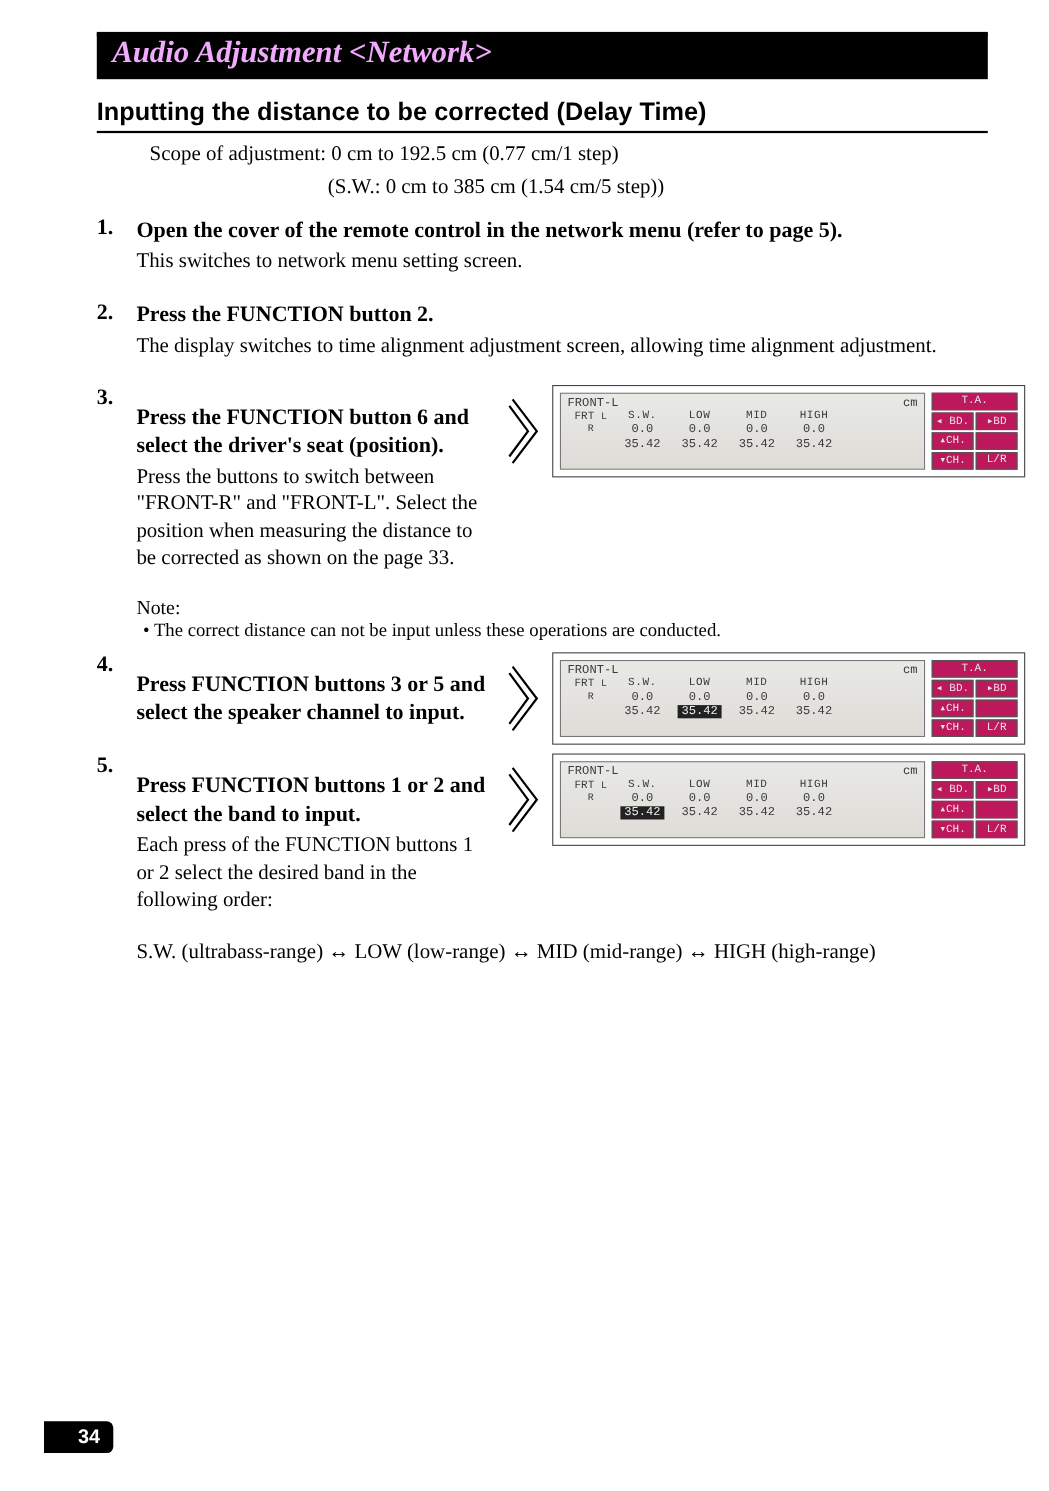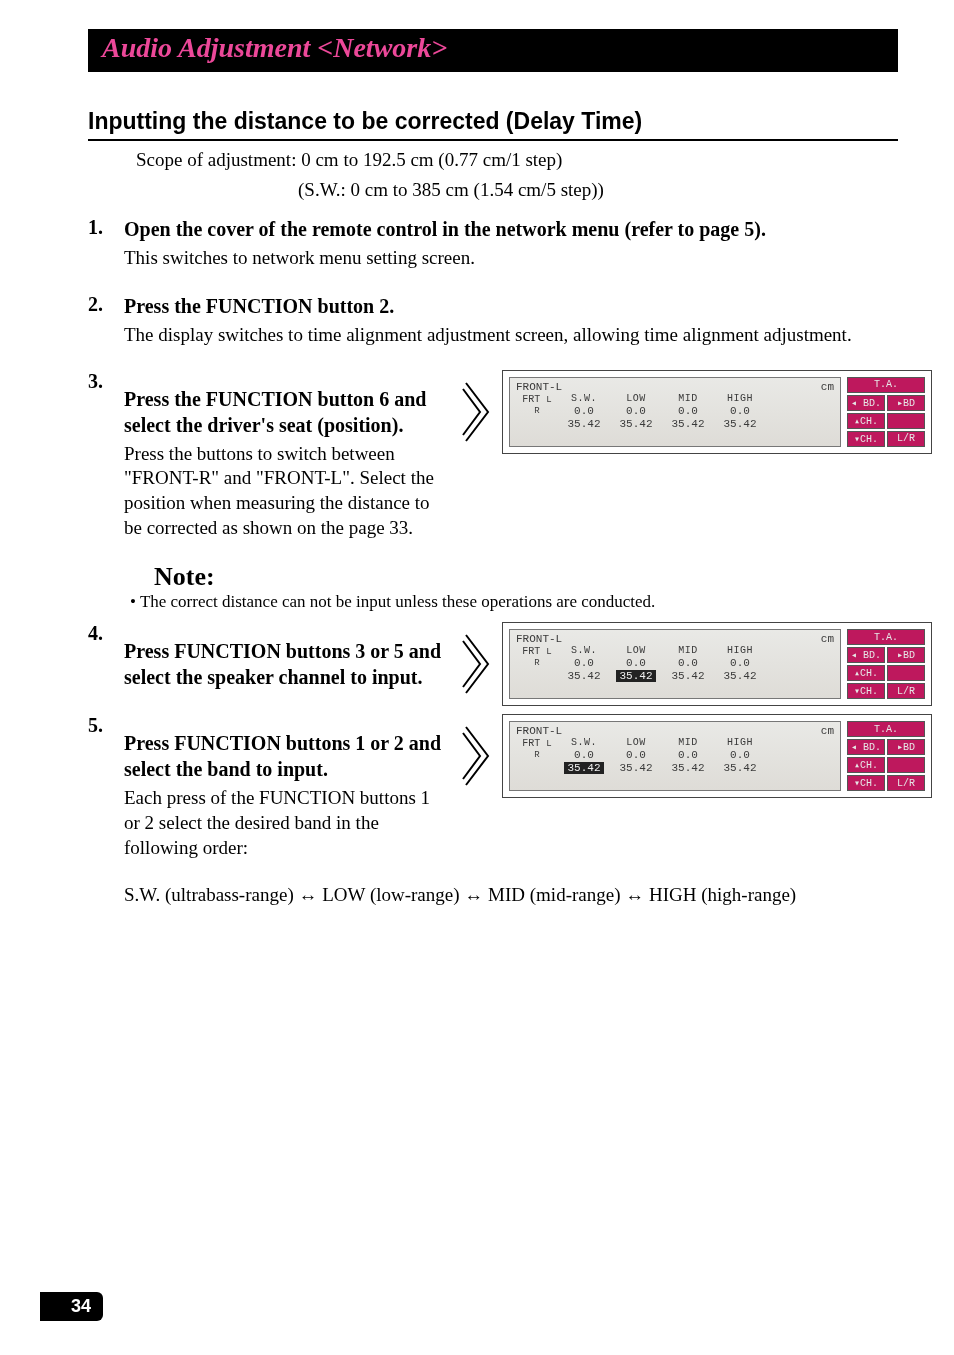--- a/index.html
+++ b/index.html
@@ -7,27 +7,27 @@
   body {
     width: 954px;
     height: 1355px;
     font-family: "Times New Roman", Times, serif;
     color: #000;
     position: relative;
     padding: 30px 60px 0 88px;
   }
   .title-bar {
     background: #000;
-    color: #ec4899;
+    color: #f0abfc;
     font-style: italic;
     font-weight: bold;
     font-size: 28px;
     padding: 6px 14px 8px 14px;
     width: 810px;
-    margin-bottom: 36px;
+    margin-bottom: 16px;
     border-top: 3px solid #000;
   }
   .title-bar::before {
     content: "";
     display: block;
     height: 1px;
     background: #000;
     margin: -10px -14px 2px -14px;
   }
   .section-head {
@@ -68,21 +68,21 @@
     margin-bottom: 14px;
   }
   .two-col {
     display: flex;
     gap: 18px;
     align-items: flex-start;
   }
   .two-col .left { width: 320px; margin-top: 16px; }
   .two-col .right { flex: 1; }
   .note-block { margin-left: 36px; margin-bottom: 10px; }
-  .note-label { font-weight: bold; font-size: 26px; margin-left: 30px; }
+  .note-label { font-weight: normal; font-size: 18px; }
   .note-bullet { font-size: 17px; margin-left: 6px; }
 
   .lcd-illustration {
     display: flex;
     align-items: center;
     gap: 10px;
   }
   .caret-svg { width: 30px; height: 62px; flex-shrink:0; }
   .lcd-wrap {
     border: 1px solid #444;

